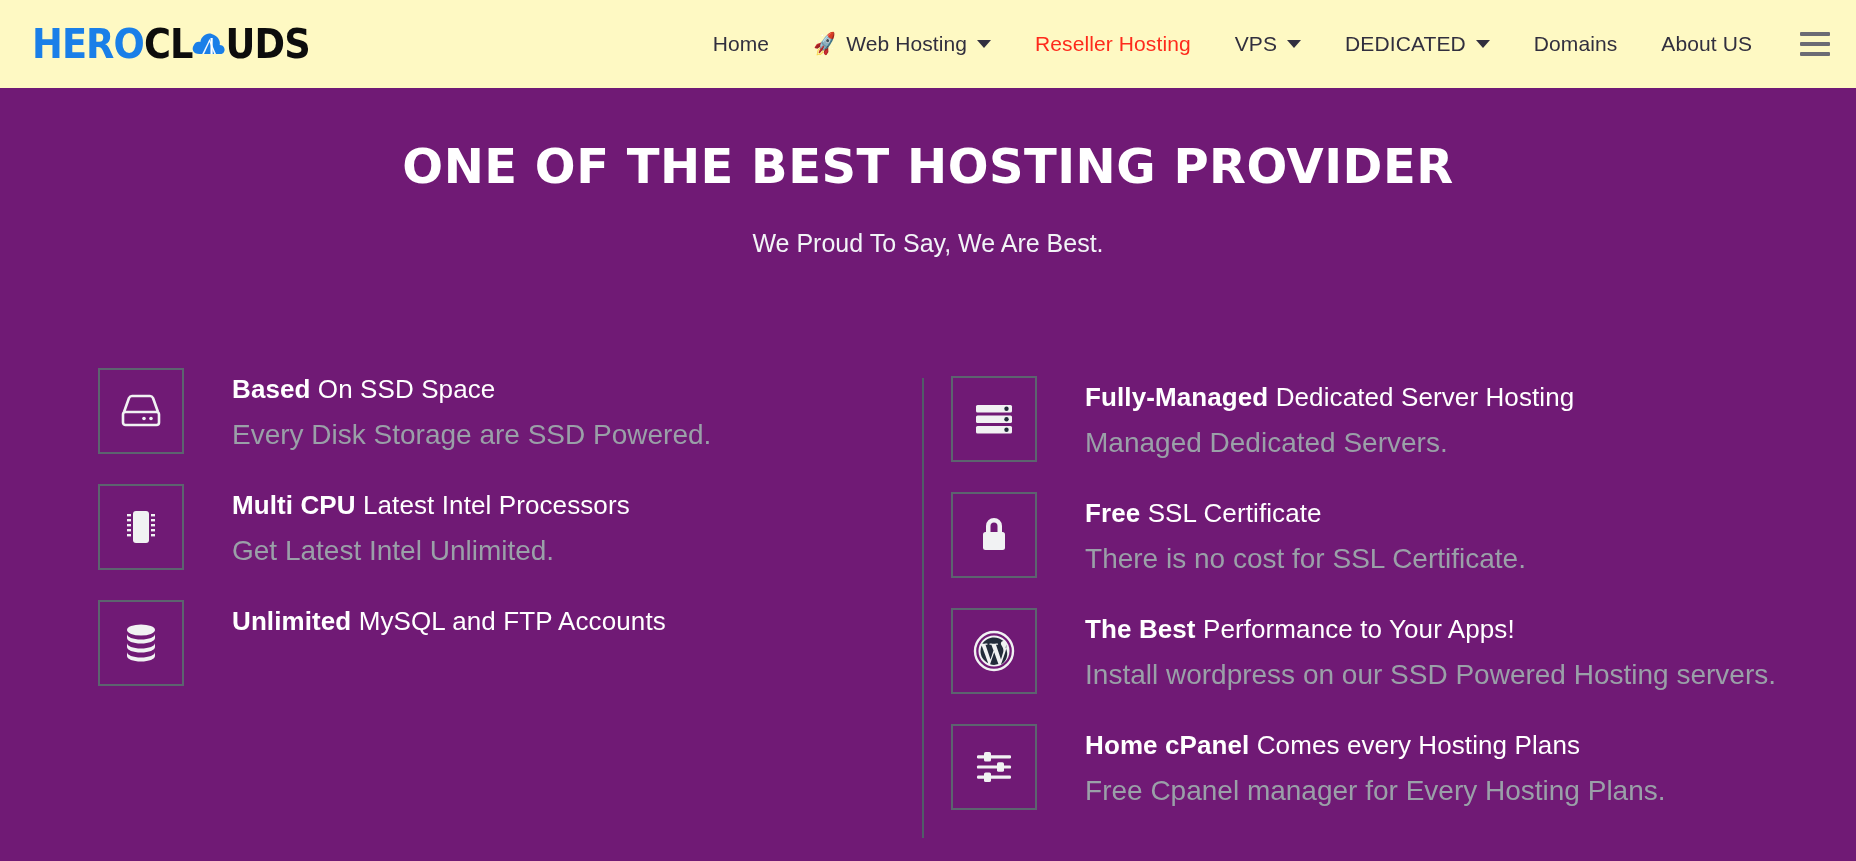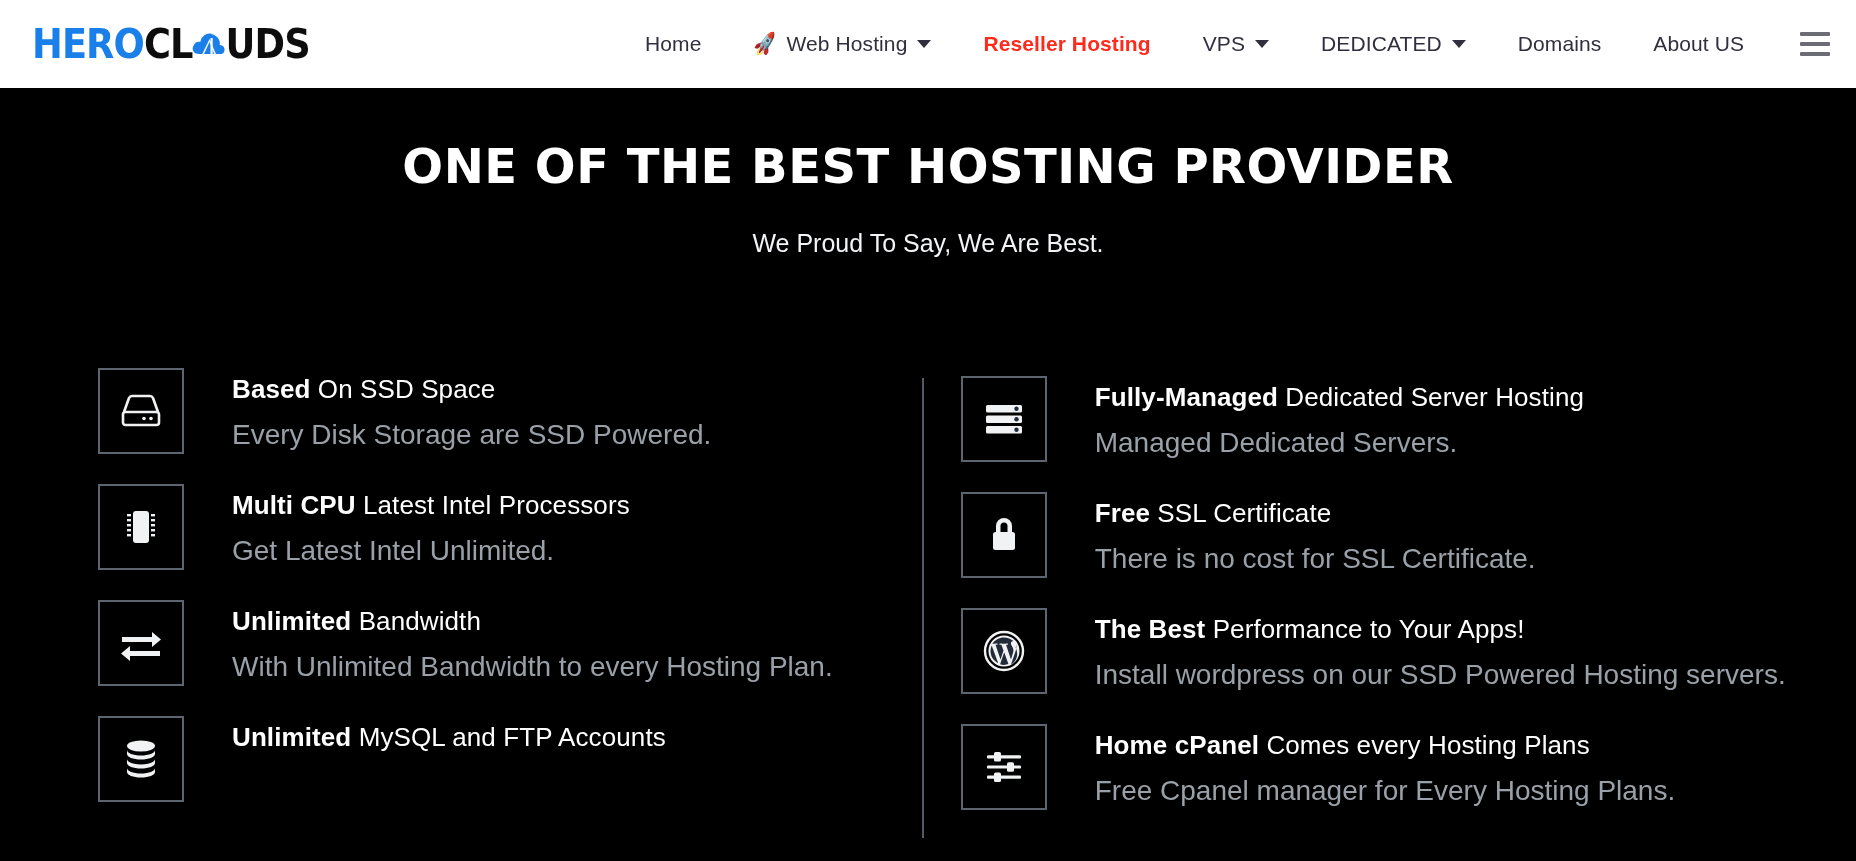--- a/index.html
+++ b/index.html
@@ -7,21 +7,21 @@
     width: 1856px;
     height: 861px;
     overflow: hidden;
     font-family: "Liberation Sans", sans-serif;
     background: #222b3a;
   }
 
   
   .navbar {
     height: 88px;
-    background: #ffffff;
+    background: #fef9c3;
     display: flex;
     align-items: center;
     padding: 0 26px 0 32px;
     position: relative;
   }
   .logo {
     display: flex;
     align-items: center;
     font-size: 40px;
     font-weight: 900;
@@ -41,36 +41,36 @@
     height: 36px;
     position: relative;
     margin: 0 -2px 0 -2px;
     vertical-align: middle;
   }
 
   .nav-links {
     display: flex;
     align-items: center;
     margin-left: auto;
-    gap: 8px;
+    gap: 0px;
   }
   .nav-item {
     display: flex;
     align-items: center;
     gap: 8px;
     padding: 0 22px;
     font-size: 21px;
     color: #312f3e;
     white-space: nowrap;
     cursor: pointer;
     letter-spacing: 0.1px;
   }
   .nav-item.active {
     color: #fe2a1c;
-    font-weight: bold;
+    font-weight: normal;
   }
   .caret {
     width: 0; height: 0;
     border-left: 7px solid transparent;
     border-right: 7px solid transparent;
     border-top: 8px solid #312f3e;
     margin-left: 2px;
     display: inline-block;
   }
   .rocket-icon {
@@ -90,21 +90,21 @@
   }
   .hamburger span {
     display: block;
     height: 4px;
     background: #6c6c74;
     border-radius: 1px;
   }
 
   
   .hero-section {
-    background: #000000;
+    background: #701a75;
     height: 773px;
     position: relative;
   }
   .hero-title {
     text-align: center;
     color: #ffffff;
     font-family: "DejaVu Sans", sans-serif;
     font-weight: bold;
     font-size: 48px;
     letter-spacing: 0.5px;
@@ -275,32 +275,20 @@
               <rect x="30" y="29" width="4" height="2.4"></rect>
             </g>
           </svg>
         </div>
         <div class="feat-text">
           <div class="feat-title"><b>Multi CPU</b><span> Latest Intel Processors</span></div>
           <div class="feat-desc">Get Latest Intel Unlimited.</div>
         </div>
       </div>
 
-      <div class="feature">
-        <div class="feat-icon">
-          <svg width="46" height="36" viewBox="0 0 46 36" fill="#f1f2f3">
-            <path d="M4 12 L34 12 L34 7 L43 14.5 L34 22 L34 17 L4 17 Z"></path>
-            <path d="M42 26 L12 26 L12 21 L3 28.5 L12 36 L12 31 L42 31 Z"></path>
-          </svg>
-        </div>
-        <div class="feat-text">
-          <div class="feat-title"><b>Unlimited</b><span> Bandwidth</span></div>
-          <div class="feat-desc">With Unlimited Bandwidth to every Hosting Plan.</div>
-        </div>
-      </div>
 
       <div class="feature">
         <div class="feat-icon">
           <svg width="40" height="44" viewBox="0 0 40 44" fill="#f1f2f3">
             <ellipse cx="20" cy="9" rx="14" ry="5.5"></ellipse>
             <path d="M6 13 C6 16 12 18.5 20 18.5 C28 18.5 34 16 34 13 L34 17 C34 20 28 22.5 20 22.5 C12 22.5 6 20 6 17 Z"></path>
             <path d="M6 22 C6 25 12 27.5 20 27.5 C28 27.5 34 25 34 22 L34 26 C34 29 28 31.5 20 31.5 C12 31.5 6 29 6 26 Z"></path>
             <path d="M6 31 C6 34 12 36.5 20 36.5 C28 36.5 34 34 34 31 L34 35 C34 38 28 40.5 20 40.5 C12 40.5 6 38 6 35 Z"></path>
           </svg>
         </div>

